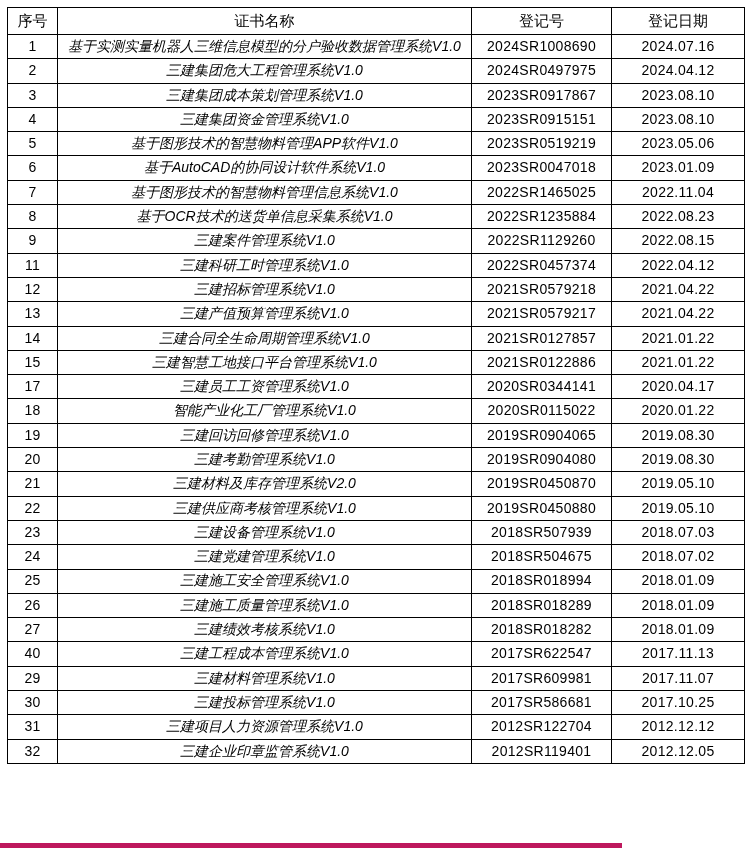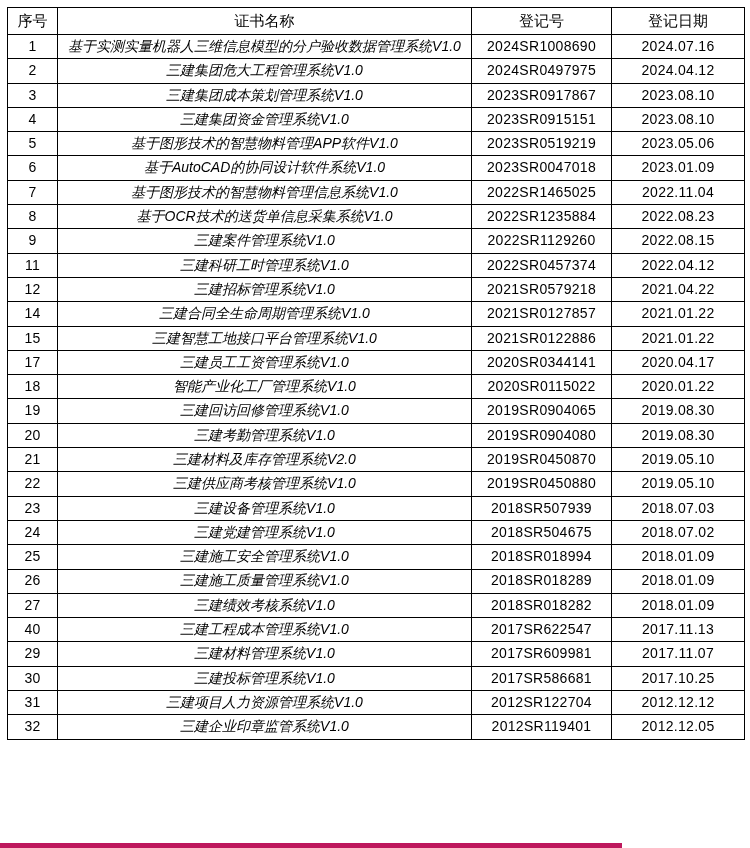--- a/index.html
+++ b/index.html
@@ -133,20 +133,26 @@
     <td class="cell-reg">2022SR0457374</td>
     <td class="cell-date">2022.04.12</td>
   </tr>
         <tr>
     <td class="cell-no">12</td>
     <td class="cell-name">三建招标管理系统V1.0</td>
     <td class="cell-reg">2021SR0579218</td>
     <td class="cell-date">2021.04.22</td>
   </tr>
         <tr>
+    <td class="cell-no">13</td>
+    <td class="cell-name">三建产值预算管理系统V1.0</td>
+    <td class="cell-reg">2021SR0579217</td>
+    <td class="cell-date">2021.04.22</td>
+  </tr>
+        <tr>
     <td class="cell-no">14</td>
     <td class="cell-name">三建合同全生命周期管理系统V1.0</td>
     <td class="cell-reg">2021SR0127857</td>
     <td class="cell-date">2021.01.22</td>
   </tr>
         <tr>
     <td class="cell-no">15</td>
     <td class="cell-name">三建智慧工地接口平台管理系统V1.0</td>
     <td class="cell-reg">2021SR0122886</td>
     <td class="cell-date">2021.01.22</td>

